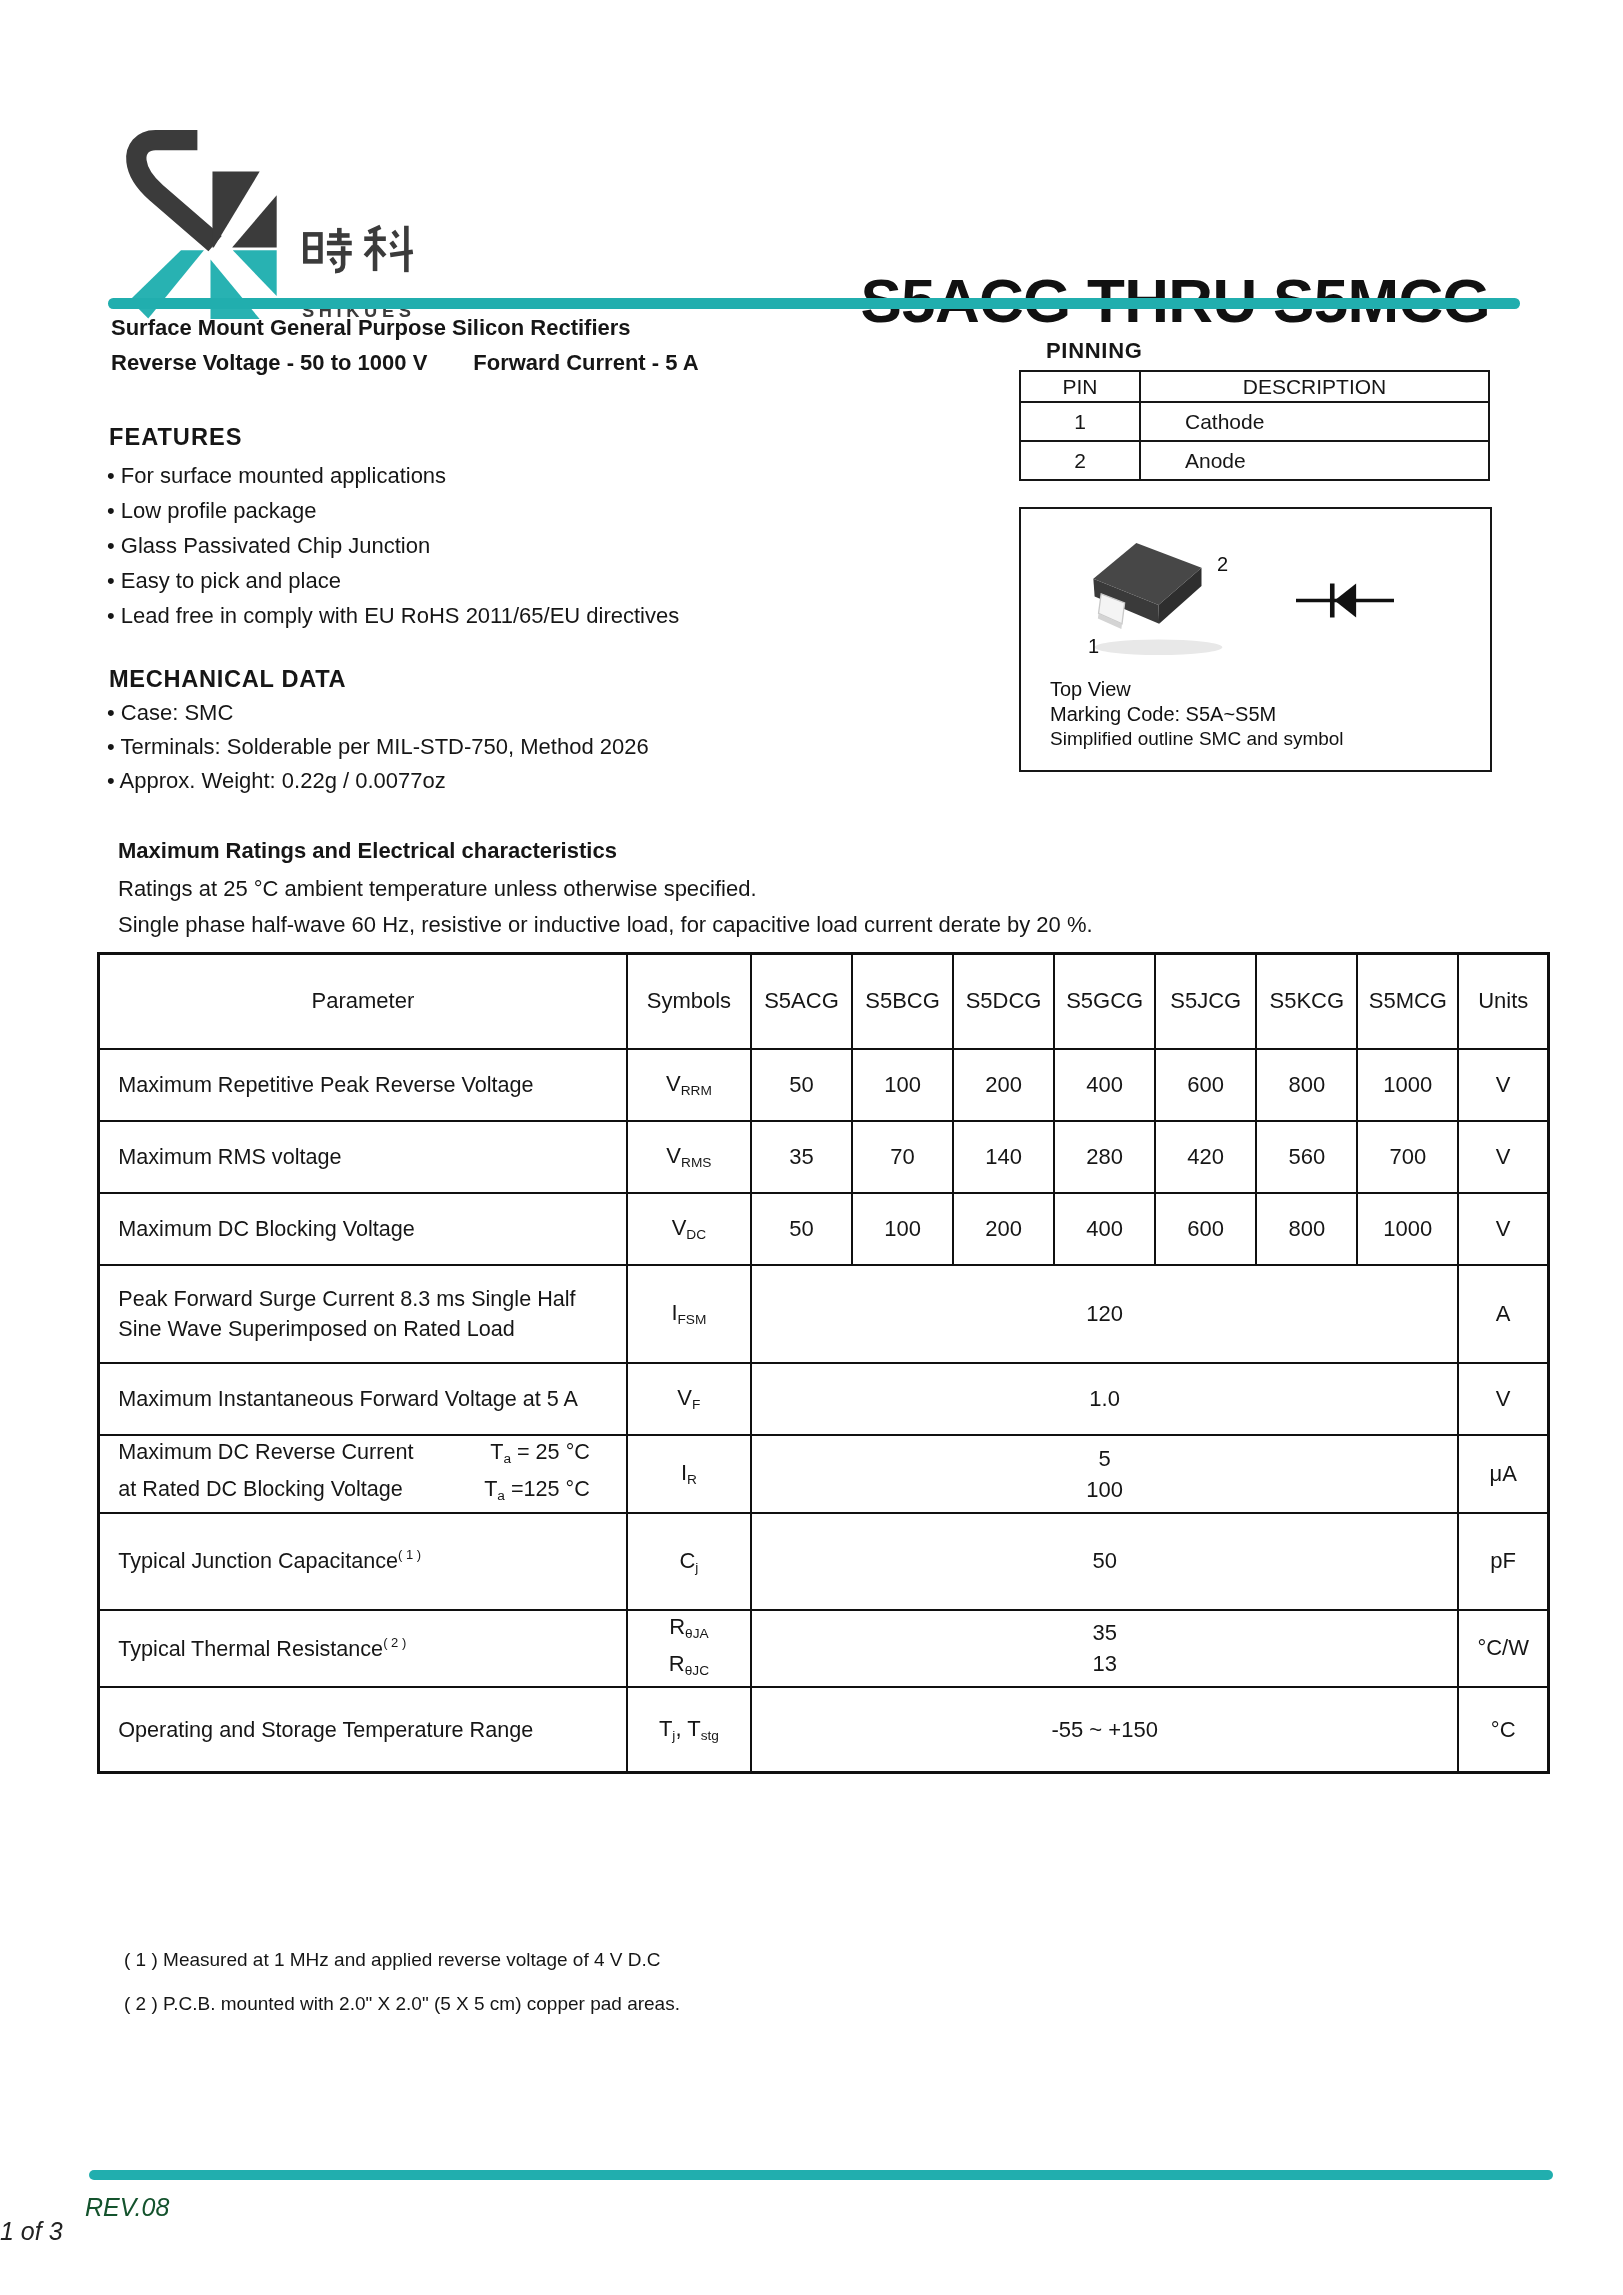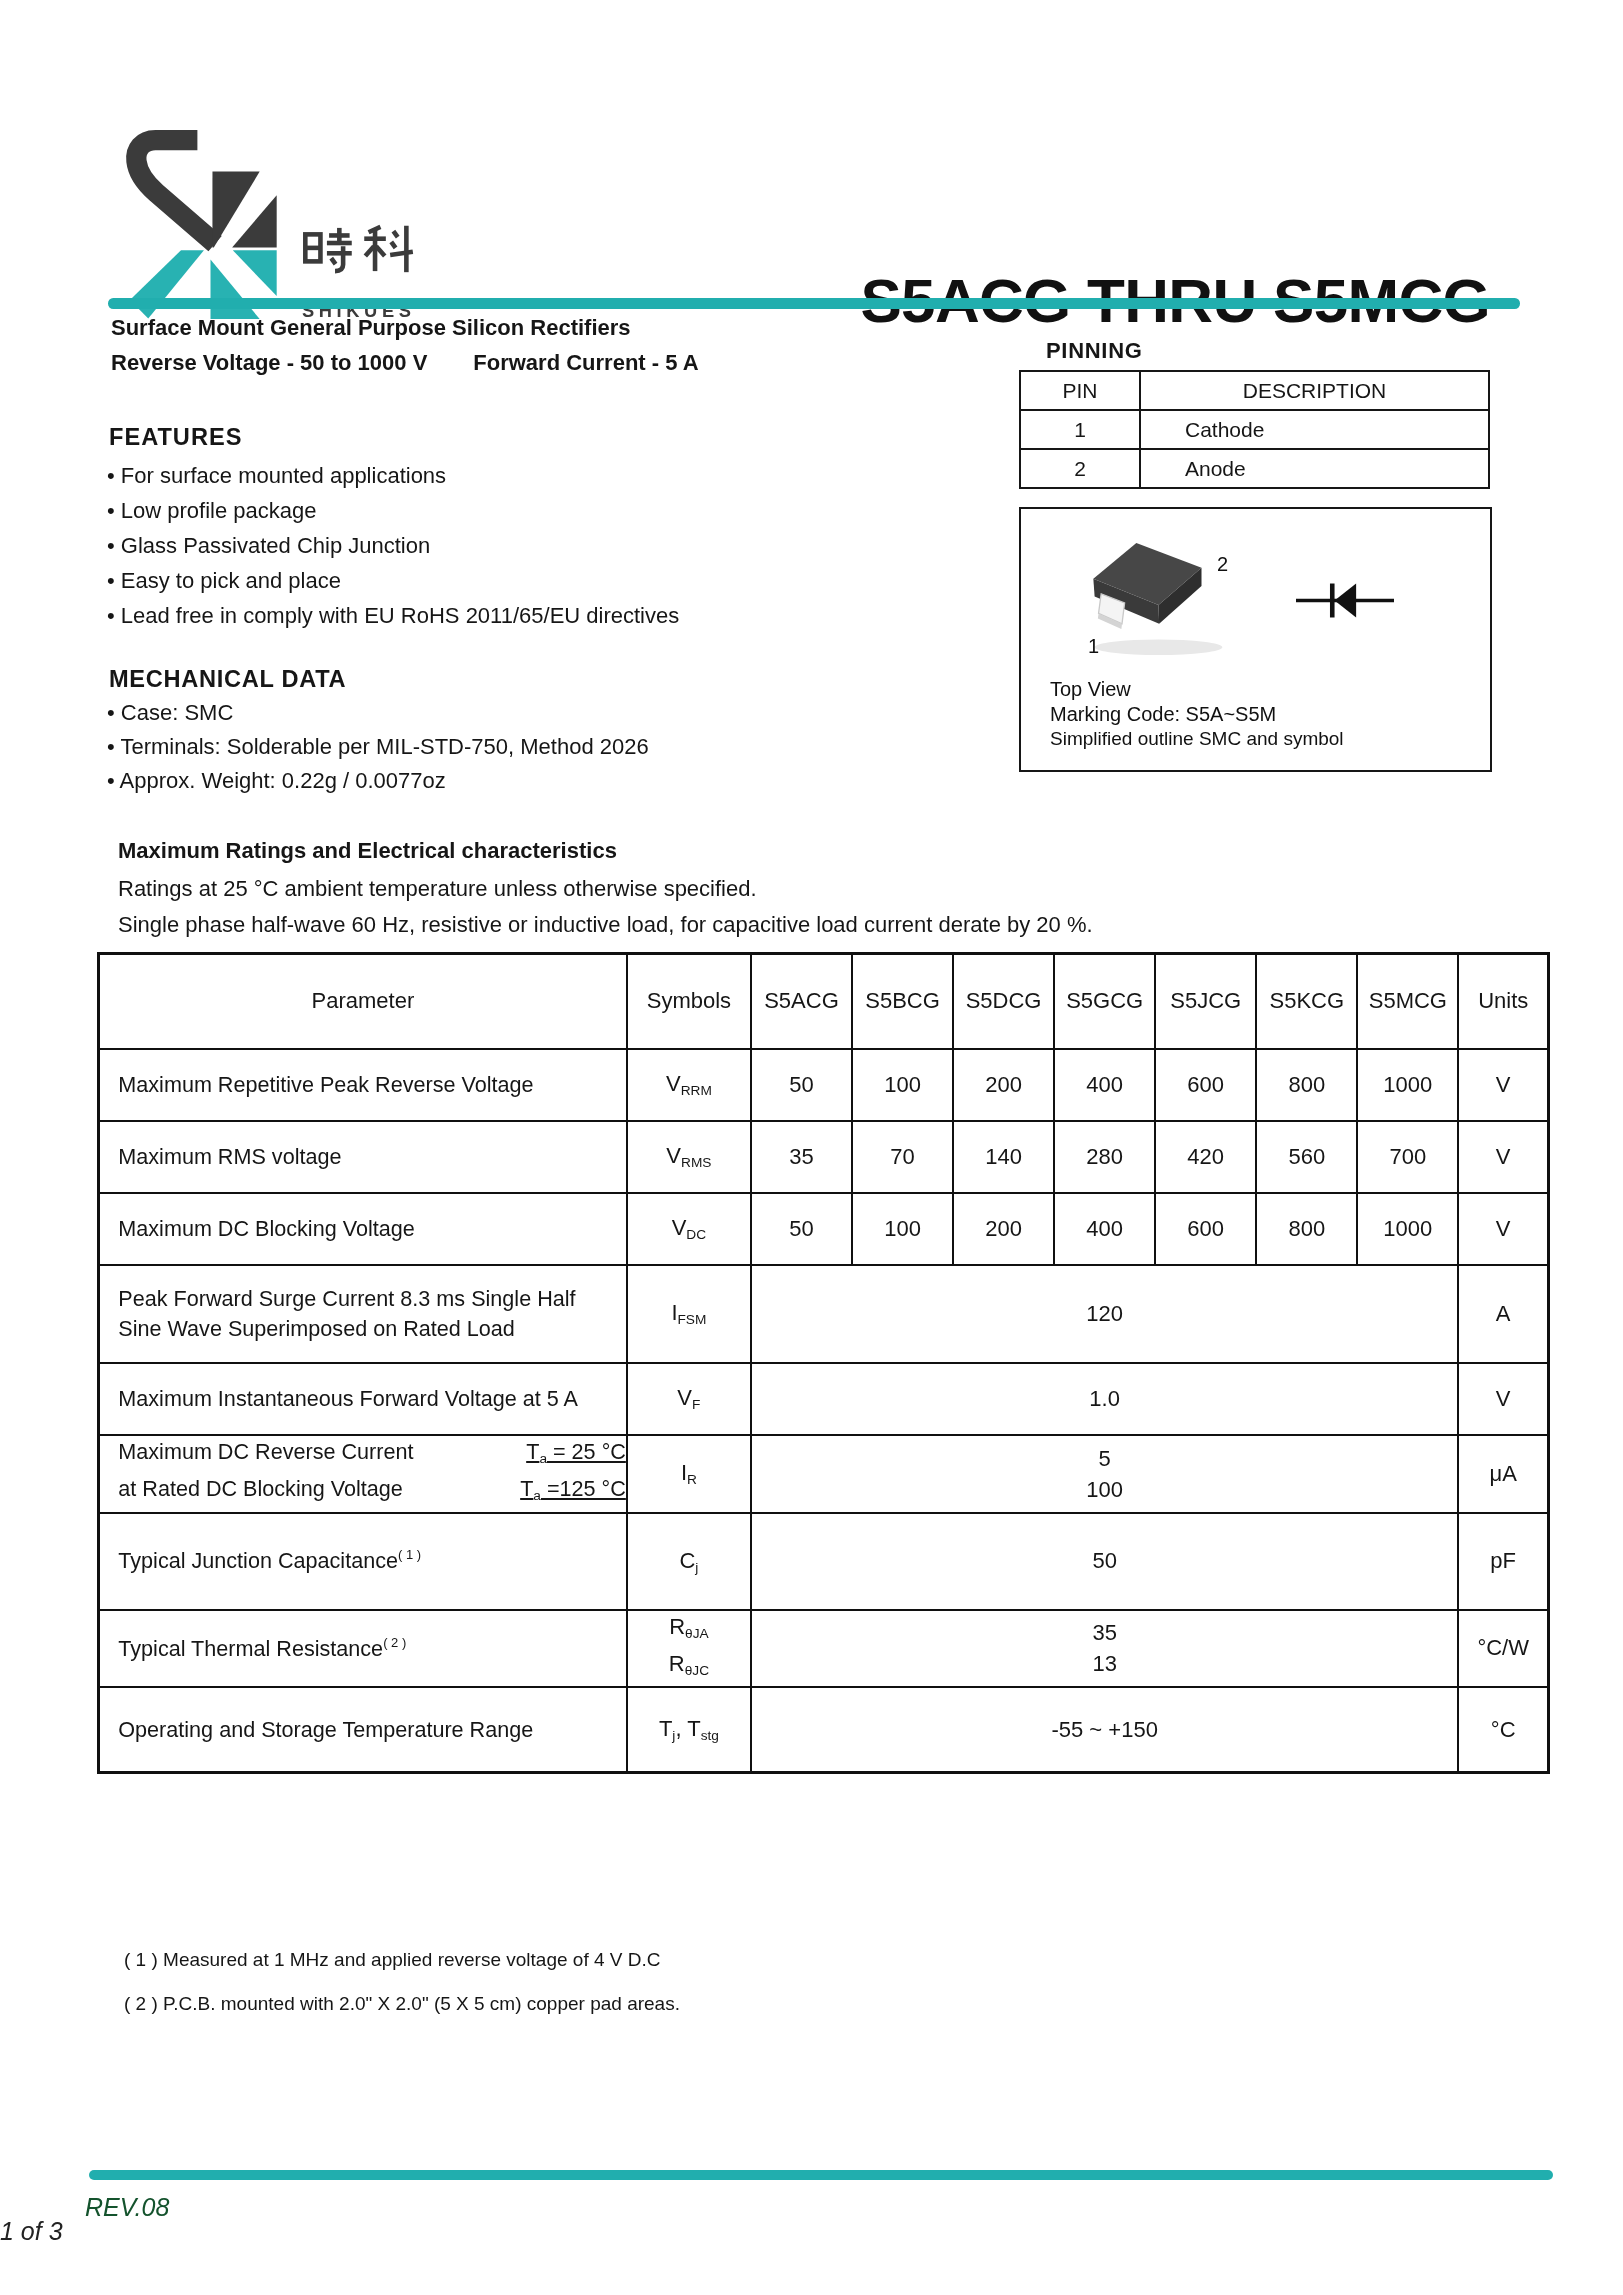--- a/index.html
+++ b/index.html
@@ -40,21 +40,21 @@
   .cap1{top:169px;font-size:20px;}
   .cap2{top:194px;font-size:20px;}
   .cap3{top:219px;font-size:19px;}
   
   .spec-table{left:97px;top:952px;border-collapse:collapse;table-layout:fixed;width:1453px;border:3.9px solid #101010;}
   .spec-table th,.spec-table td{border:2.6px solid #101010;border-left-width:2px;border-right-width:2px;font-size:22px;font-weight:normal;text-align:center;vertical-align:middle;padding:0;color:#161616;}
   .spec-table td.param{text-align:left;padding-left:18.3px;font-size:21.6px;}
   .spec-table sub{font-size:13.7px;vertical-align:-3.9px;}
   .spec-table sup{font-size:13px;vertical-align:9.2px;}
   .pline{display:flex;line-height:30px;}
-  .pline .cond{margin-left:auto;text-decoration:underline;}
+  .pline .cond{margin-left:auto;padding-right:36px;}
   .vline{line-height:31px;}
   tr.rh-head{height:95px;}
   tr.rh-std{height:72px;}
   tr.rh-ifsm{height:98px;}
   tr.rh-ir{height:78px;}
   tr.rh-cj{height:97px;}
   tr.rh-rth{height:74px;}
   tr.rh-last{height:85px;}
   
   .note1{left:124px;top:1949px;font-size:19px;white-space:nowrap;}
@@ -127,21 +127,21 @@
     <div>• Approx. Weight:  0.22g / 0.0077oz</div>
   </div>
 
   <div class="abs h-ratings">Maximum Ratings and Electrical characteristics</div>
   <div class="abs rline1">Ratings at 25 °C ambient temperature unless otherwise specified.</div>
   <div class="abs rline2">Single phase half-wave 60 Hz, resistive or inductive load, for capacitive load current derate by 20 %.</div>
 
   <div class="abs h-pinning">PINNING</div>
   <table class="abs pin-table">
     <thead>
-      <tr style="height:39px;">
+      <tr style="height:31px;">
         <th class="c-pin">PIN</th>
         <th class="c-desc">DESCRIPTION</th>
       </tr>
     </thead>
     <tbody>
       <tr>
         <td class="c-pin">1</td>
         <td class="c-desc">Cathode</td>
       </tr>
       <tr>

